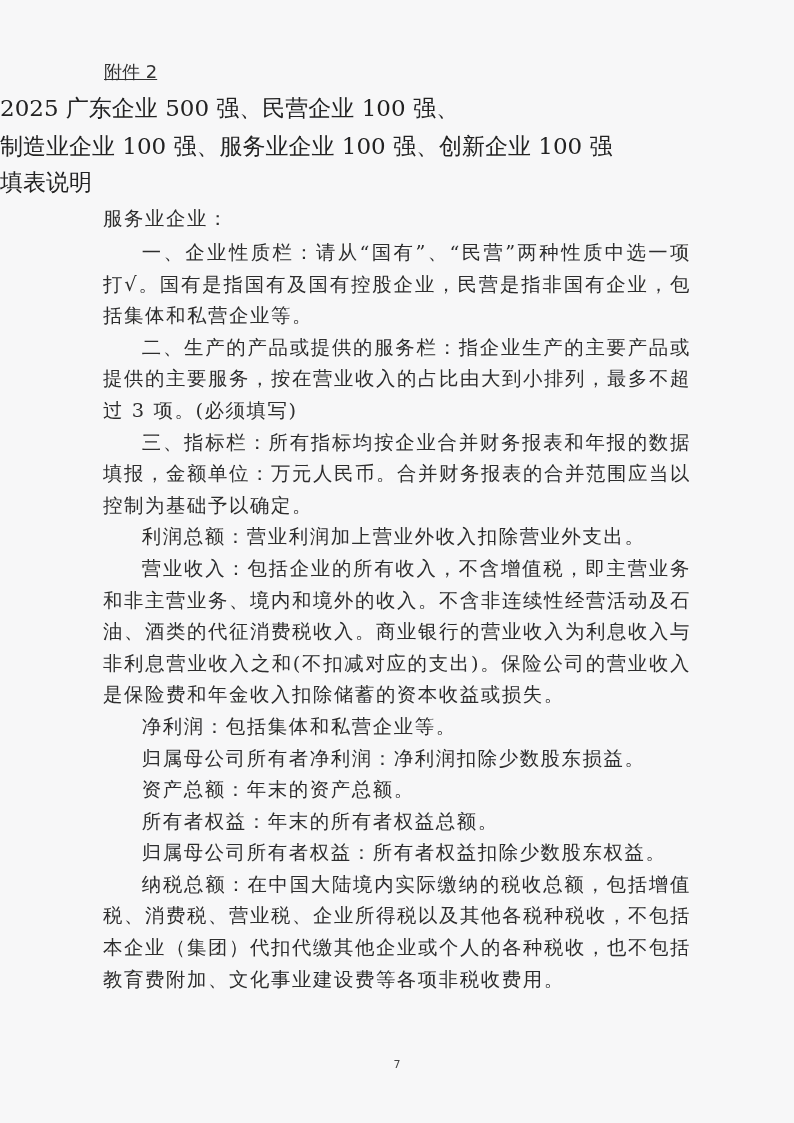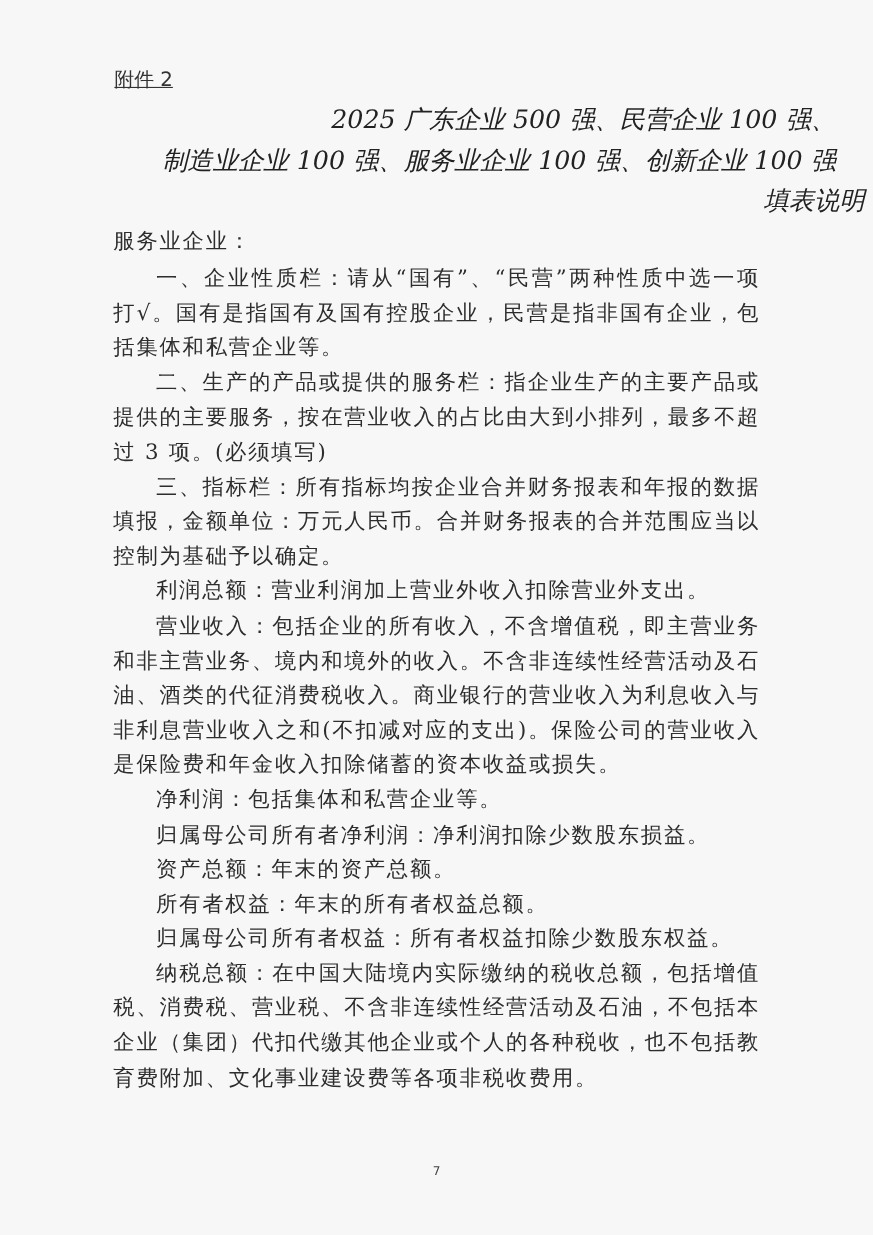--- a/index.html
+++ b/index.html
@@ -10,26 +10,26 @@
     color: #2b2b2b;
     position: relative;
   }
   .page { position: absolute; left: 0; top: 0; width: 794px; height: 1123px; }
   .attach {
     position: absolute; left: 104px; top: 60px;
     font-family: "DejaVu Sans", "Liberation Sans", sans-serif;
     font-size: 18px; color: #333; text-decoration: underline;
   }
   .title-line {
-    position: absolute; left: 0; width: 760px; text-align: right;
-    font-size: 23px; color: #222; letter-spacing: 0px; font-style: italic;
+    position: absolute; left: 0; width: 760px; text-align: left;
+    font-size: 23px; color: #222; letter-spacing: 0px;
   }
   .t1 { top: 93px; }
   .t2 { top: 131px; }
-  .t3 { top: 167px; padding-left: 26px; }
+  .t3 { top: 167px; }
   .body-text {
     position: absolute; left: 103px; width: 588px;
     font-size: 19.4px; line-height: 31.6px; color: #2d2d2d;
     letter-spacing: 1.6px; text-align: justify;
   }
   .p { margin: 0; text-indent: 2em; }
   .intro { position: absolute; left: 103px; top: 205px; font-size: 19.4px; color:#2d2d2d; letter-spacing:1.6px; }
   .page-num {
     position: absolute; top: 1058px; left: 0; width: 794px; text-align: center;
     font-family: "DejaVu Sans", "Liberation Sans", sans-serif; font-size: 11px; color: #444;
@@ -51,17 +51,17 @@
     <p class="p">一、企业性质栏：请从“国有”、“民营”两种性质中选一项打√。国有是指国有及国有控股企业，民营是指非国有企业，包括集体和私营企业等。</p>
     <p class="p">二、生产的产品或提供的服务栏：指企业生产的主要产品或提供的主要服务，按在营业收入的占比由大到小排列，最多不超过 3 项。(必须填写)</p>
     <p class="p">三、指标栏：所有指标均按企业合并财务报表和年报的数据填报，金额单位：万元人民币。合并财务报表的合并范围应当以控制为基础予以确定。</p>
     <p class="p">利润总额：营业利润加上营业外收入扣除营业外支出。</p>
     <p class="p">营业收入：包括企业的所有收入，不含增值税，即主营业务和非主营业务、境内和境外的收入。不含非连续性经营活动及石油、酒类的代征消费税收入。商业银行的营业收入为利息收入与非利息营业收入之和(不扣减对应的支出)。保险公司的营业收入是保险费和年金收入扣除储蓄的资本收益或损失。</p>
     <p class="p">净利润：包括集体和私营企业等。</p>
     <p class="p">归属母公司所有者净利润：净利润扣除少数股东损益。</p>
     <p class="p">资产总额：年末的资产总额。</p>
     <p class="p">所有者权益：年末的所有者权益总额。</p>
     <p class="p">归属母公司所有者权益：所有者权益扣除少数股东权益。</p>
-    <p class="p">纳税总额：在中国大陆境内实际缴纳的税收总额，包括增值税、消费税、营业税、不含非连续性经营活动及石油，不包括本企业（集团）代扣代缴其他企业或个人的各种税收，也不包括教育费附加、文化事业建设费等各项非税收费用。</p>
+    <p class="p">纳税总额：在中国大陆境内实际缴纳的税收总额，包括增值税、消费税、营业税、企业所得税以及其他各税种税收，不包括本企业（集团）代扣代缴其他企业或个人的各种税收，也不包括教育费附加、文化事业建设费等各项非税收费用。</p>
   </div>
 
   <div class="page-num">7</div>
 </div>
 
 </body></html>

